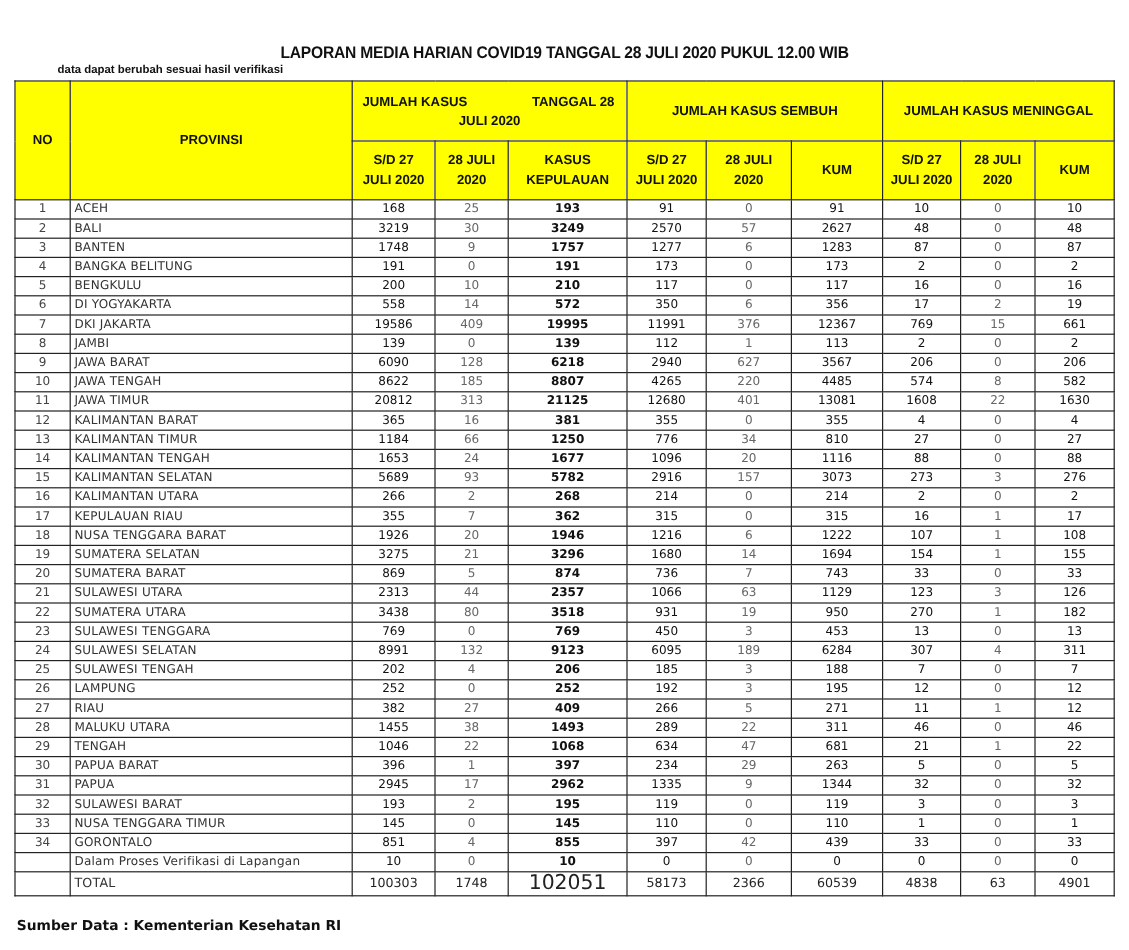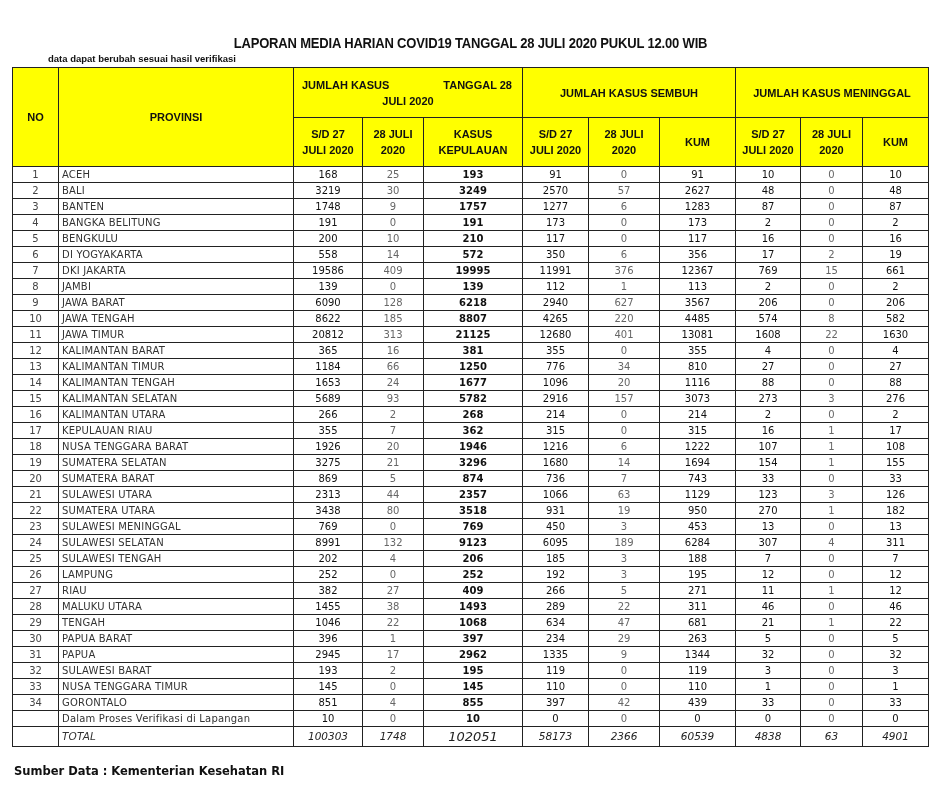--- a/index.html
+++ b/index.html
@@ -13,22 +13,22 @@
   thead tr.h2 th { height:48px; }
   .grouphead { position:relative; }
   .gh-top { display:block; text-align:left; padding-left:8px; }
   .gh-top .right { float:right; padding-right:10px;text-align:right; }
   tbody td { height:15px; font-family:"DejaVu Sans", sans-serif; font-size:10px; line-height:15px; text-align:center; color:#222; }
   tbody td.prov { text-align:left; padding-left:3px; font-size:10px; letter-spacing:0.2px; color:#333; }
   tbody td.no { color:#444; }
   tbody td.light { color:#666; font-weight:normal; }
   tbody td.bold { font-weight:bold; color:#111; }
   tbody td.med { color:#111; }
-  tbody tr.total td { height:19px; font-size:10.5px;font-style:italic; }
-  tbody tr.total td.big { font-size:13px; }
+  tbody tr.total td { height:19px; font-size:10.5px; }
+  tbody tr.total td.big { font-size:17px; }
   .source { position:absolute; left:14px; top:764px; font-family:"DejaVu Sans", sans-serif; font-weight:bold; font-size:11.5px; }
 </style>
 </head>
 <body>
 
 <div class="title">LAPORAN MEDIA HARIAN COVID19 TANGGAL 28 JULI 2020 PUKUL 12.00 WIB</div>
 <div class="subtitle">data dapat berubah sesuai hasil verifikasi</div>
 
 <table class="rep">
   <colgroup>
@@ -350,21 +350,21 @@
       <td class="bold">3518</td>
       <td class="med">931</td>
       <td class="light">19</td>
       <td class="med">950</td>
       <td class="med">270</td>
       <td class="light">1</td>
       <td class="med">182</td>
     </tr>
       <tr class="data" style="">
       <td class="no">23</td>
-      <td class="prov">SULAWESI MENINGGAL</td>
+      <td class="prov">SULAWESI TENGGARA</td>
       <td class="med">769</td>
       <td class="light">0</td>
       <td class="bold">769</td>
       <td class="med">450</td>
       <td class="light">3</td>
       <td class="med">453</td>
       <td class="med">13</td>
       <td class="light">0</td>
       <td class="med">13</td>
     </tr>

